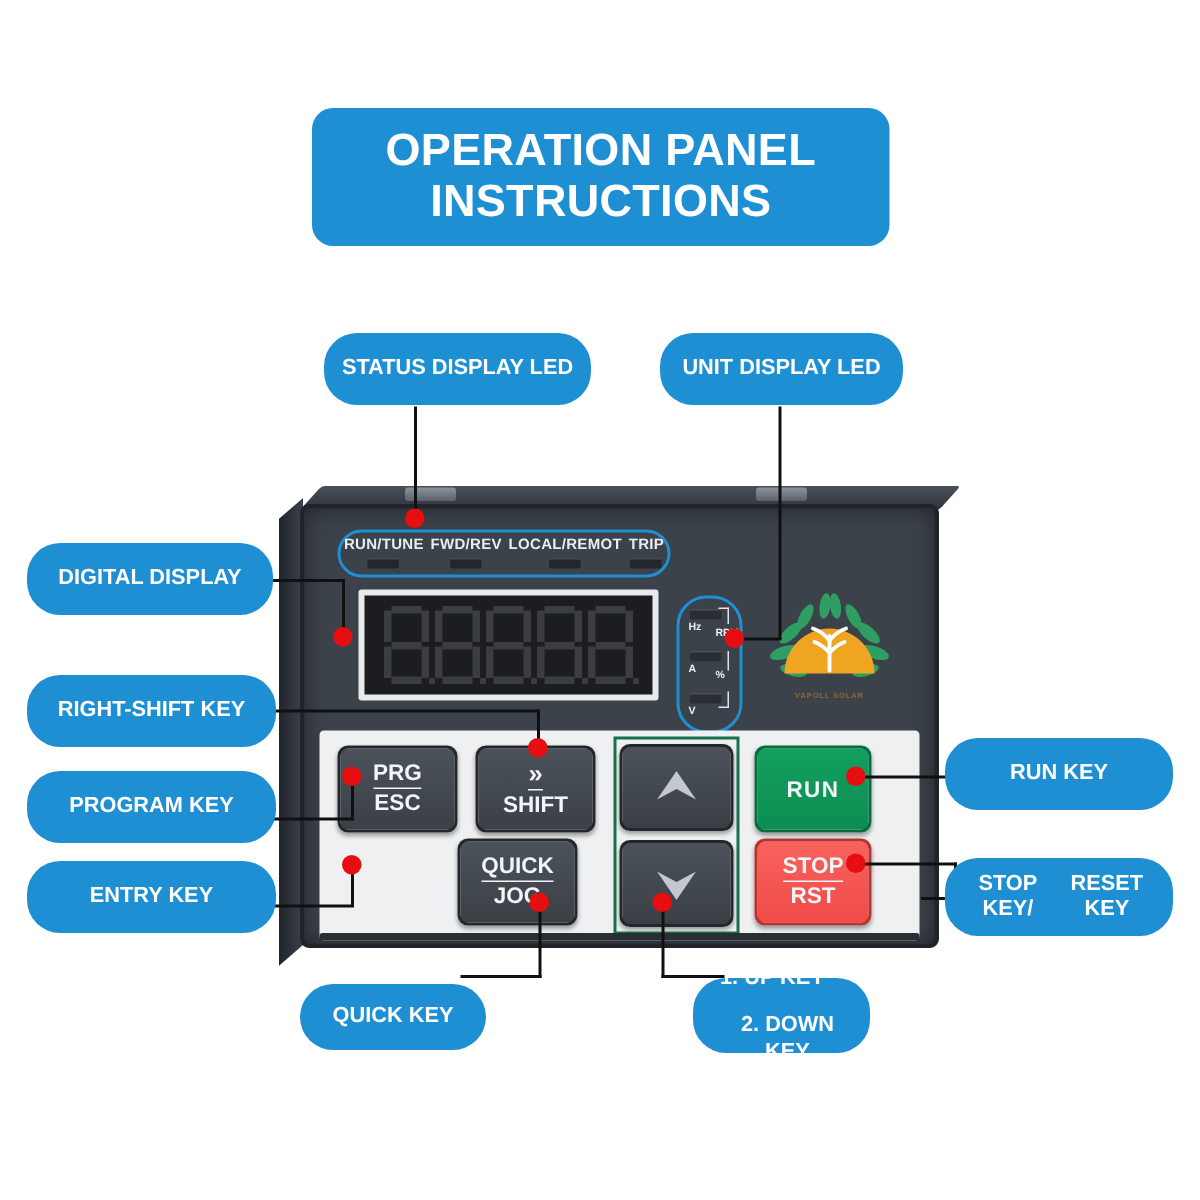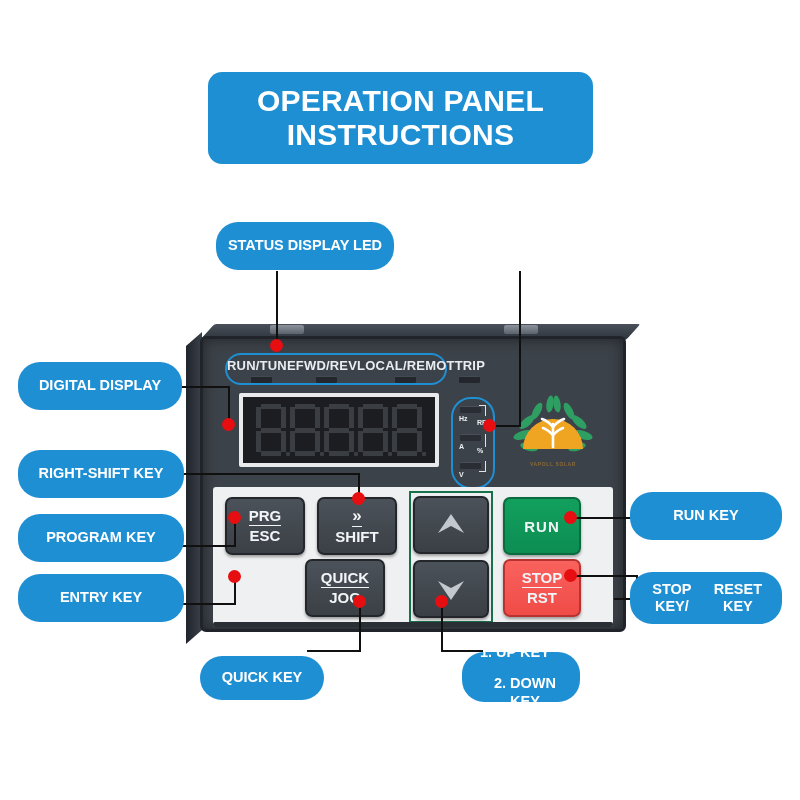--- a/index.html
+++ b/index.html
@@ -91,21 +91,21 @@
   .status-box {
     position: absolute; left: 22px; top: 14px;
     width: 222px; height: 32px;
     border: 2px solid #1f8fd4;
     border-radius: 16px;
     display: flex; align-items: flex-start; justify-content: space-around;
     padding-top: 3px;
   }
   .status-item { display: flex; flex-direction: column; align-items: center; }
   .status-label {
-    color: #e9edf2; font-size: 13px; font-weight: bold;
+    color: #e9edf2; font-size: 10px; font-weight: bold;
     letter-spacing: .2px; white-space: nowrap;
   }
   .status-led {
     margin-top: 2.5px; width: 21px; height: 7px;
     background: #23272d; border-radius: 1.5px;
     border-top: 1px solid #454b53;
   }
 
   
   .display-bezel {
@@ -249,20 +249,23 @@
   <div class="ln lnv" style="left:359px; top:600px; height:52px;"></div>
   <div class="ln lnh" style="left:307px; top:650px; width:54px;"></div>
 
   <div class="ln lnv" style="left:441px; top:600px; height:52px;"></div>
   <div class="ln lnh" style="left:441px; top:650px; width:42px;"></div>
 
   <div class="pill" style="left:216px; top:222px; width:178px; height:48px;">
     <span>STATUS DISPLAY LED</span>
   </div>
 
+  <div class="pill" style="left:440px; top:222px; width:162px; height:48px;">
+    <span>UNIT DISPLAY LED</span>
+  </div>
 
   <div class="pill" style="left:18px; top:362px; width:164px; height:48px;">
     <span>DIGITAL DISPLAY</span>
   </div>
 
   <div class="pill" style="left:18px; top:450px; width:166px; height:48px;">
     <span>RIGHT-SHIFT KEY</span>
   </div>
 
   <div class="pill" style="left:18px; top:514px; width:166px; height:48px;">

